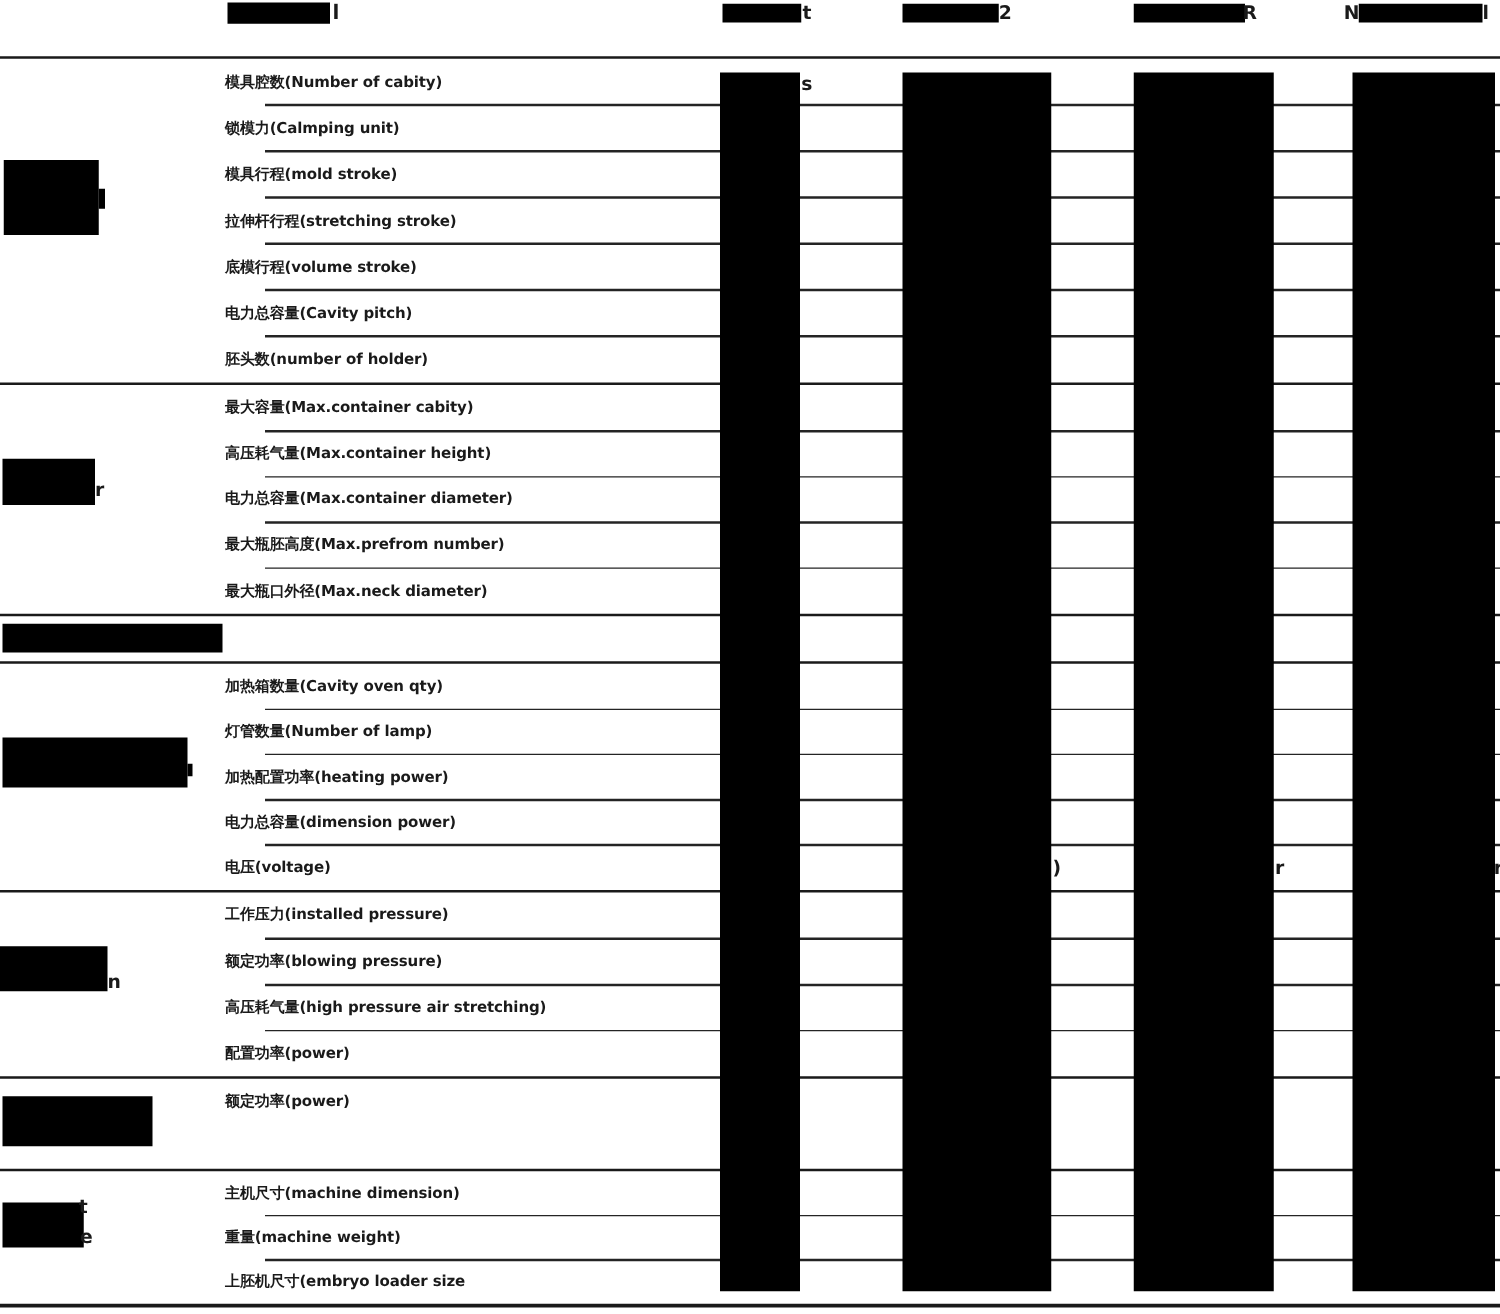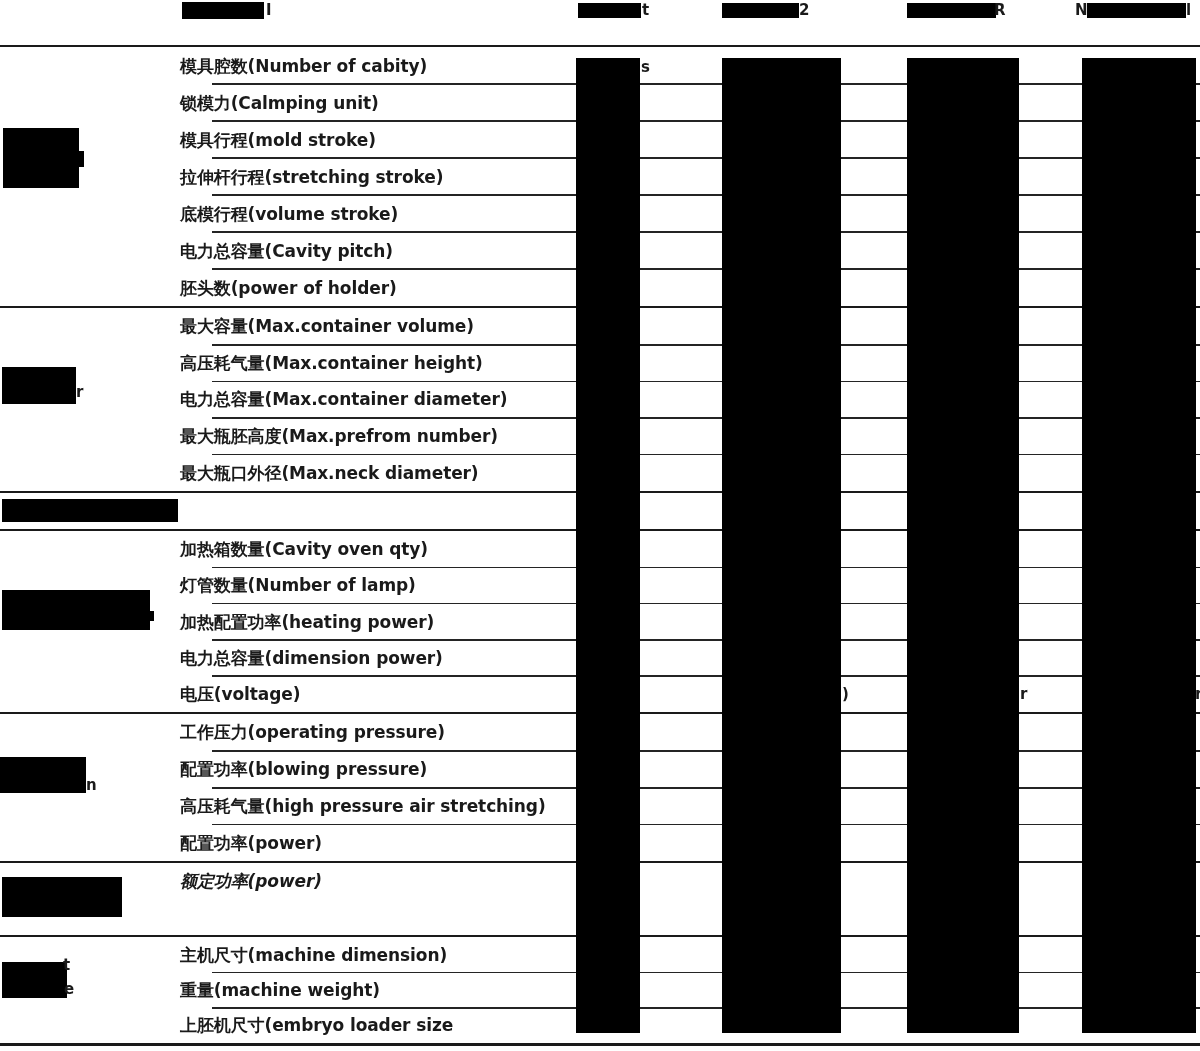--- a/index.html
+++ b/index.html
@@ -14,23 +14,23 @@
   .box{position:absolute;background:#000;}
   
   .group{position:absolute;left:0;width:1200px;display:flex;flex-direction:column;box-sizing:border-box;}
   .group.bt{border-top:2.5px solid #1a1a1a;}
   .row{position:relative;flex:1;}
   .row:not(:last-child)::after{
     content:"";position:absolute;left:212px;right:0;bottom:-1px;height:1.6px;background:#242424;z-index:1;
   }
   .lbl{
     position:absolute;left:180px;top:50%;transform:translateY(-50%);
-    font-weight:700;font-size:17px;line-height:19px;white-space:nowrap;z-index:1;letter-spacing:-0.1px;
+    font-weight:700;font-size:12px;line-height:19px;white-space:nowrap;z-index:1;letter-spacing:-0.1px;
   }
-  .group-f .lbl{top:9px;transform:none;font-style:italic;}
+  .group-f .lbl{top:9px;transform:none;}
   
   .datacol{z-index:2;}
   .frag{position:absolute;font-weight:700;font-size:15px;line-height:16px;z-index:3;white-space:pre;}
   .bottomline{position:absolute;left:0;width:1200px;height:2.5px;background:#1a1a1a;top:1043px;}
 </style>
 </head>
 <body>
 
 <div class="page">
 
@@ -65,27 +65,27 @@
     <div class="row">
         <span class="lbl">拉伸杆行程(stretching stroke)</span>
       </div>
     <div class="row">
         <span class="lbl">底模行程(volume stroke)</span>
       </div>
     <div class="row">
         <span class="lbl">电力总容量(Cavity pitch)</span>
       </div>
     <div class="row">
-        <span class="lbl">胚头数(power of holder)</span>
+        <span class="lbl">胚头数(number of holder)</span>
       </div>
   </div>
 
   <div class="group bt" style="top:306px;height:185px;">
     <div class="row">
-        <span class="lbl">最大容量(Max.container volume)</span>
+        <span class="lbl">最大容量(Max.container cabity)</span>
       </div>
     <div class="row">
         <span class="lbl">高压耗气量(Max.container height)</span>
       </div>
     <div class="row">
         <span class="lbl">电力总容量(Max.container diameter)</span>
       </div>
     <div class="row">
         <span class="lbl">最大瓶胚高度(Max.prefrom number)</span>
       </div>
@@ -109,24 +109,24 @@
     <div class="row">
         <span class="lbl">电力总容量(dimension power)</span>
       </div>
     <div class="row">
         <span class="lbl">电压(voltage)</span>
       </div>
   </div>
 
   <div class="group bt" style="top:712px;height:149px;">
     <div class="row">
-        <span class="lbl">工作压力(operating pressure)</span>
+        <span class="lbl">工作压力(installed pressure)</span>
       </div>
     <div class="row">
-        <span class="lbl">配置功率(blowing pressure)</span>
+        <span class="lbl">额定功率(blowing pressure)</span>
       </div>
     <div class="row">
         <span class="lbl">高压耗气量(high pressure air stretching)</span>
       </div>
     <div class="row">
         <span class="lbl">配置功率(power)</span>
       </div>
   </div>
 
   <div class="group bt group-f" style="top:861px;height:74px;">

